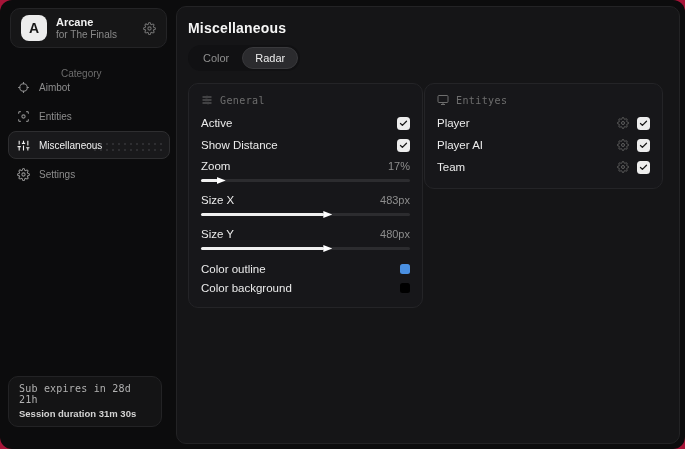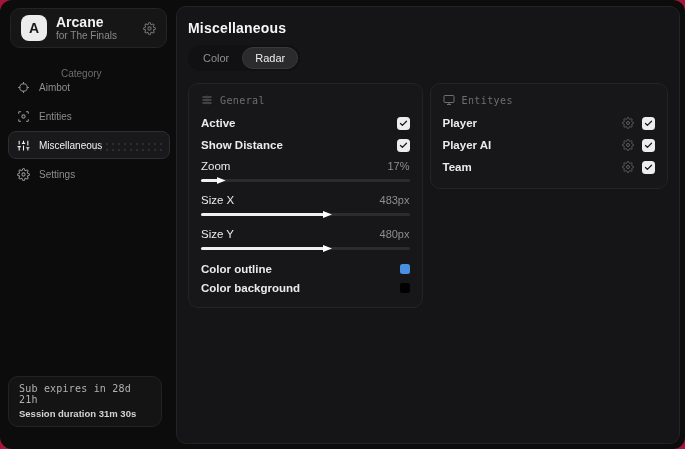--- a/index.html
+++ b/index.html
@@ -19,21 +19,21 @@
     position:absolute;left:10px;top:8px;width:157px;height:40px;
     background:#161617;border:1px solid #242426;border-radius:10px;
     display:flex;align-items:center;gap:9px;padding:0 10px;box-sizing:border-box;
   }
   .logo{
     width:26px;height:26px;background:#ececec;border-radius:8px;flex:none;
     display:flex;align-items:center;justify-content:center;
     font-weight:bold;font-size:14px;color:#161616;
   }
   .app-text{line-height:1;}
-  .app-name{font-size:14px;font-weight:bold;color:#f2f2f2;}
+  .app-name{font-size:11px;font-weight:bold;color:#f2f2f2;}
   .app-sub{font-size:10px;color:#8a8a8a;margin-top:2px;}
   .app-gear{margin-left:auto;color:#6f6f6f;display:flex;cursor:pointer;}
 
   .category{position:absolute;left:13px;top:68px;font-size:10px;color:#6d6d6d;margin-left:48px;}
 
   .nav{position:absolute;left:8px;top:73px;width:162px;display:flex;flex-direction:column;gap:1px;}
   .nav-item{
     display:flex;align-items:center;gap:9px;height:26px;padding:0 8px;
     color:#8d8d8d;font-size:10px;border-radius:8px;border:1px solid transparent;
     position:relative;cursor:pointer;
@@ -58,35 +58,35 @@
     position:absolute;left:176px;top:6px;right:5px;bottom:5px;box-sizing:border-box;
     background:#151517;border:1px solid #232325;border-radius:10px;
     padding:13px 11px;
   }
   .main-title{font-size:14px;font-weight:bold;color:#f5f5f5;letter-spacing:.2px;}
 
   .tabs{display:flex;align-items:center;margin-top:9px;width:max-content;background:#111113;border-radius:14px;padding:2px;}
   .tab{font-size:11px;color:#8f8f8f;padding:4px 12px;border-radius:12px;cursor:pointer;border:1px solid transparent;}
   .tab.active{background:#2b2b2e;color:#ededed;border-color:#39393c;}
 
-  .panels{display:flex;align-items:flex-start;gap:7px;margin-top:12px;}
+  .panels{display:flex;align-items:flex-start;gap:1px;margin-top:12px;}
   .panel{
     background:#17171a;border:1px solid #242427;border-radius:10px;
     box-sizing:border-box;padding:8px 12px 10px;
   }
   .panel.general{width:235px;}
   .panel.entities{width:239px;}
   .panel-header{
     display:flex;align-items:center;gap:7px;height:16px;
     font-family:"DejaVu Sans Mono",monospace;font-size:10px;color:#6e6e6e;letter-spacing:.4px;
     margin-bottom:4px;
   }
   .panel-header svg{flex:none;}
 
-  .row{display:flex;align-items:center;justify-content:space-between;height:22px;font-weight:bold;}
+  .row{display:flex;align-items:center;justify-content:space-between;height:22px;}
   .row-label{font-size:11.5px;color:#ebebeb;}
   .checkbox{
     width:13px;height:13px;background:#ededed;border-radius:3.5px;flex:none;
     display:flex;align-items:center;justify-content:center;cursor:pointer;
   }
 
   .slider-group{margin-top:1px;}
   .slider-head{display:flex;align-items:center;justify-content:space-between;height:18px;}
   .slider-value{font-size:11px;color:#8d8d8d;}
   .slider{position:relative;height:3px;background:#2c2c2f;border-radius:2px;margin:4px 0 9px;cursor:pointer;}

